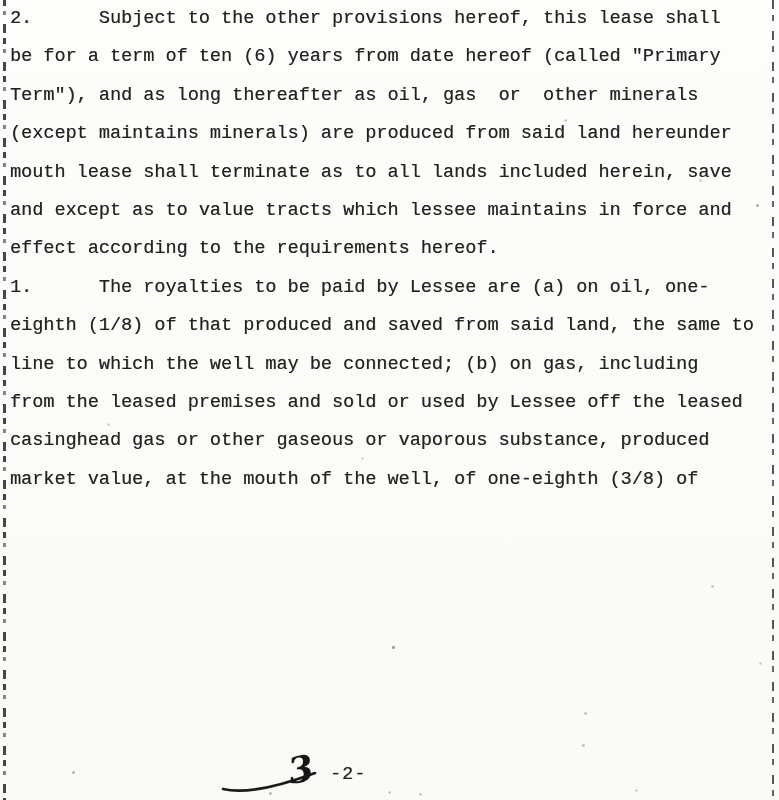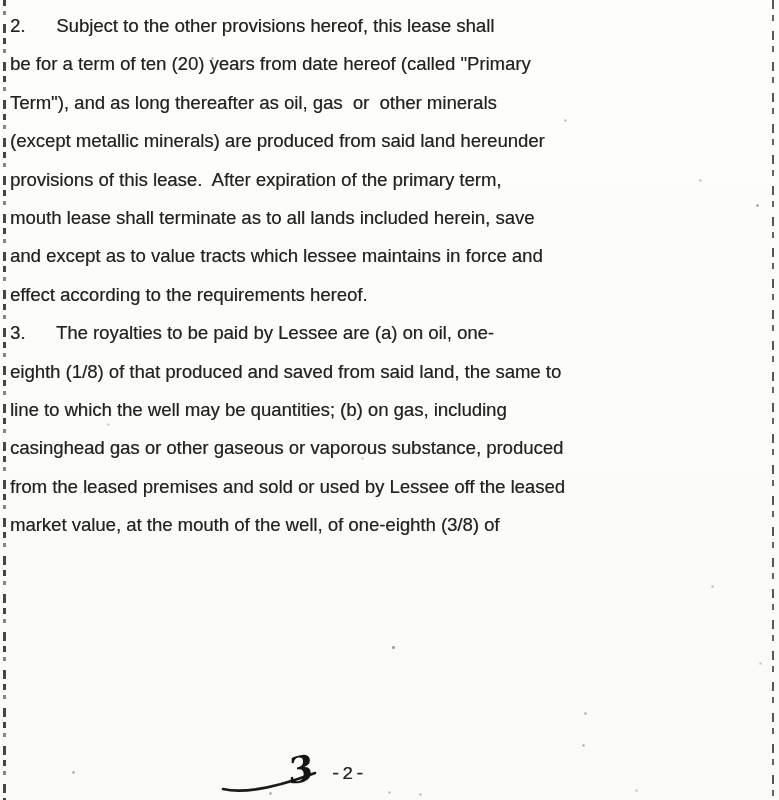--- a/index.html
+++ b/index.html
@@ -63,23 +63,23 @@
       583px 745px 0 0.6px rgba(75,75,75,0.45),
       73px 772px 0 0.6px rgba(70,70,70,0.50),
       270px 793px 0 0.6px rgba(70,70,70,0.50),
       389px 792px 0 0.5px rgba(85,85,85,0.45),
       420px 794px 0 0.5px rgba(85,85,85,0.45),
       636px 790px 0 0.5px rgba(90,90,90,0.40);
   }
   .text-body {
     position: absolute;
     left: 10px;
-    top: 7px;
+    top: 0;
     right: 6px;
-    font-family: Liberation Sans, sans-serif;
+    font-family: Liberation Mono, monospace;
     font-size: 18.5px;
     line-height: 38.4px;
     color: #222220;
   }
   .line {
     white-space: pre;
     height: 38.4px;
     text-shadow: 0.4px 0.4px 0.6px rgba(25,25,25,0.5);
   }
   .handwritten {
@@ -118,32 +118,31 @@
 <body>
 
 <div class="page">
 
   <div class="edge edge-left"></div>
   <div class="edge edge-right"></div>
   <div class="speckles"></div>
 
   <div class="text-body">
     <div class="line">2.      Subject to the other provisions hereof, this lease shall</div>
-    <div class="line">be for a term of ten (20) years from date hereof (called "Primary</div>
+    <div class="line">be for a term of ten (6) years from date hereof (called "Primary</div>
     <div class="line">Term"), and as long thereafter as oil, gas  or  other minerals</div>
-    <div class="line">(except metallic minerals) are produced from said land hereunder</div>
-    <div class="line">provisions of this lease.  After expiration of the primary term,</div>
+    <div class="line">(except maintains minerals) are produced from said land hereunder</div>
     <div class="line">mouth lease shall terminate as to all lands included herein, save</div>
     <div class="line">and except as to value tracts which lessee maintains in force and</div>
     <div class="line">effect according to the requirements hereof.</div>
-    <div class="line">3.      The royalties to be paid by Lessee are (a) on oil, one-</div>
+    <div class="line">1.      The royalties to be paid by Lessee are (a) on oil, one-</div>
     <div class="line">eighth (1/8) of that produced and saved from said land, the same to</div>
-    <div class="line">line to which the well may be quantities; (b) on gas, including</div>
+    <div class="line">line to which the well may be connected; (b) on gas, including</div>
+    <div class="line">from the leased premises and sold or used by Lessee off the leased</div>
     <div class="line">casinghead gas or other gaseous or vaporous substance, produced</div>
-    <div class="line">from the leased premises and sold or used by Lessee off the leased</div>
     <div class="line">market value, at the mouth of the well, of one-eighth (3/8) of</div>
   </div>
 
   <div class="footer">
     <svg class="handwritten" viewBox="0 0 100 42" aria-label="3">
       <path class="swoosh" d="M3,38 C22,42.5 52,38 95,22"></path>
       <text class="digit" x="82" y="31" text-anchor="middle" transform="rotate(-10 82 24)">3</text>
     </svg>
     <div class="page-number">-2-</div>
   </div>

